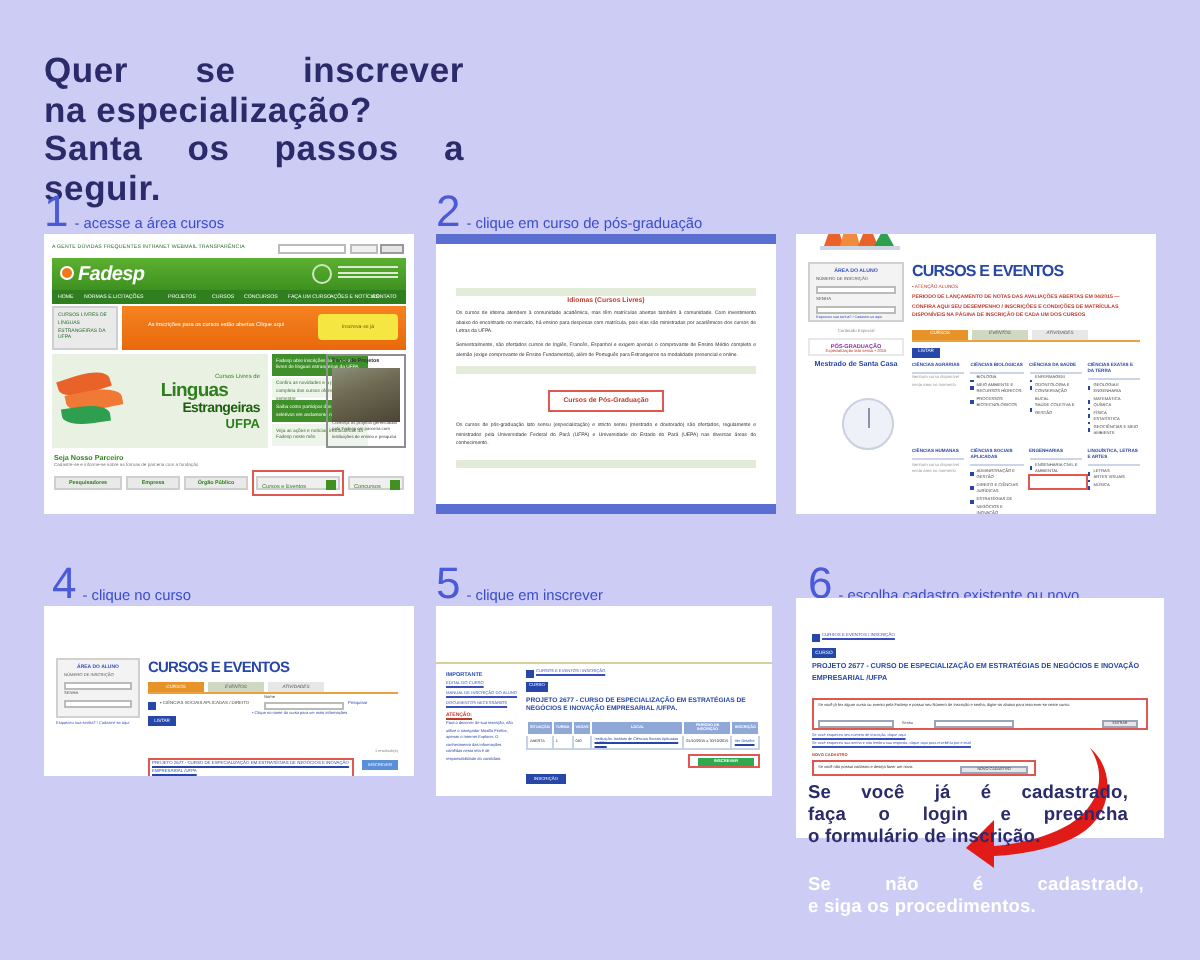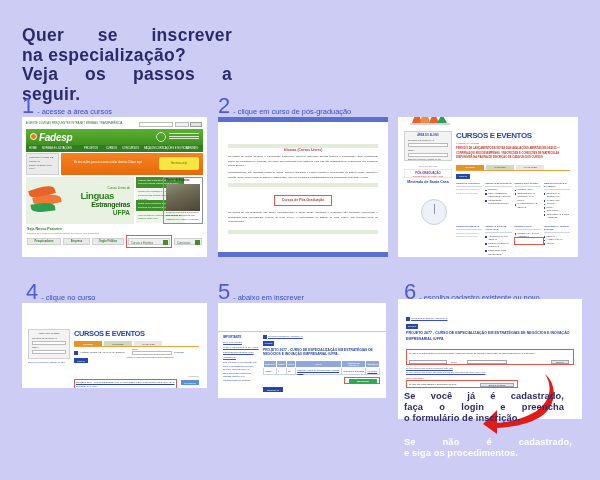--- a/index.html
+++ b/index.html
@@ -266,35 +266,35 @@
   .cap-light .j { text-align:justify; text-align-last:justify; }
 </style>
 </head>
 <body>
 
 <div class="page">
 
   <div class="headline">
     <span class="l1">Quer se inscrever</span>
     <span class="l2">na especialização?</span>
-    <span class="l3">Veja os passos a</span>
+    <span class="l3">Santa os passos a</span>
     <span class="l4">seguir.</span>
   </div>
 
   <div class="step-label" style="left:22px; top:95px;">
     <span class="step-num">1</span><span class="step-cap">- acesse a área cursos</span>
   </div>
   <div class="step-label" style="left:218px; top:95px;">
     <span class="step-num">2</span><span class="step-cap">- clique em curso de pós-graduação</span>
   </div>
   <div class="step-label" style="left:26px; top:281px;">
     <span class="step-num">4</span><span class="step-cap">- clique no curso</span>
   </div>
   <div class="step-label" style="left:218px; top:281px;">
-    <span class="step-num">5</span><span class="step-cap">- abaixo em inscrever</span>
+    <span class="step-num">5</span><span class="step-cap">- clique em inscrever</span>
   </div>
   <div class="step-label" style="left:404px; top:281px;">
     <span class="step-num">6</span><span class="step-cap">- escolha cadastro existente ou novo</span>
   </div>
 
   <div class="shot p1">
     <div class="topbar">
       <div class="tl">A GENTE   DÚVIDAS FREQUENTES   INTRANET   WEBMAIL   TRANSPARÊNCIA</div>
       <div class="srchbox"></div>
       <div class="srchsel"></div>

